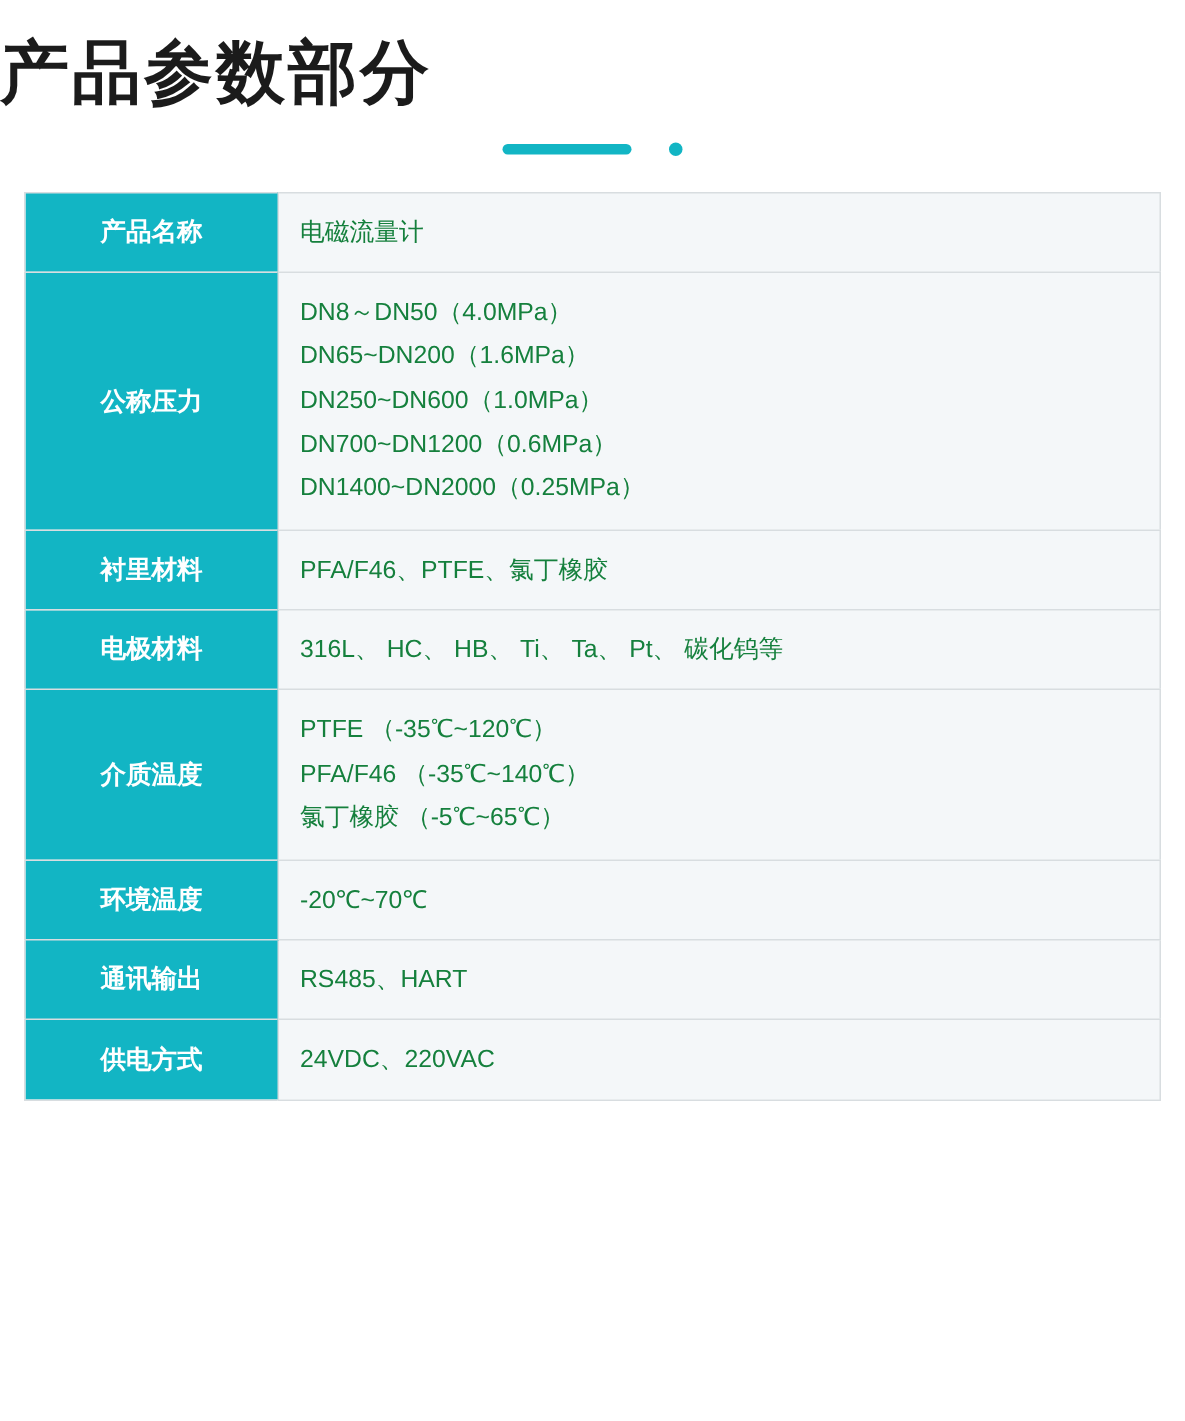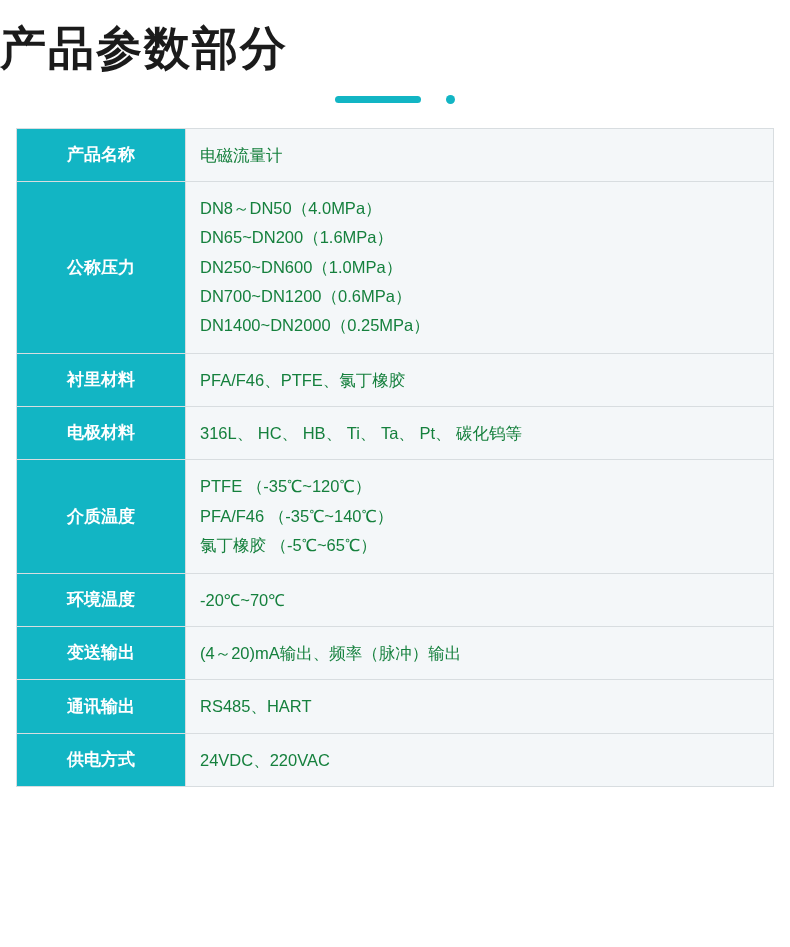--- a/index.html
+++ b/index.html
@@ -136,24 +136,20 @@
         <td class="label">介质温度</td>
         <td class="value">PTFE                        （-35℃~120℃）
 PFA/F46                 （-35℃~140℃）
 氯丁橡胶                 （-5℃~65℃）</td>
       </tr>
       <tr>
         <td class="label">环境温度</td>
         <td class="value">-20℃~70℃</td>
       </tr>
       <tr>
-        <td class="label">变送输出</td>
-        <td class="value">(4～20)mA输出、频率（脉冲）输出</td>
-      </tr>
-      <tr>
         <td class="label">通讯输出</td>
         <td class="value">RS485、HART</td>
       </tr>
       <tr>
         <td class="label">供电方式</td>
         <td class="value">24VDC、220VAC</td>
       </tr>
 
     </tbody>
   </table>

